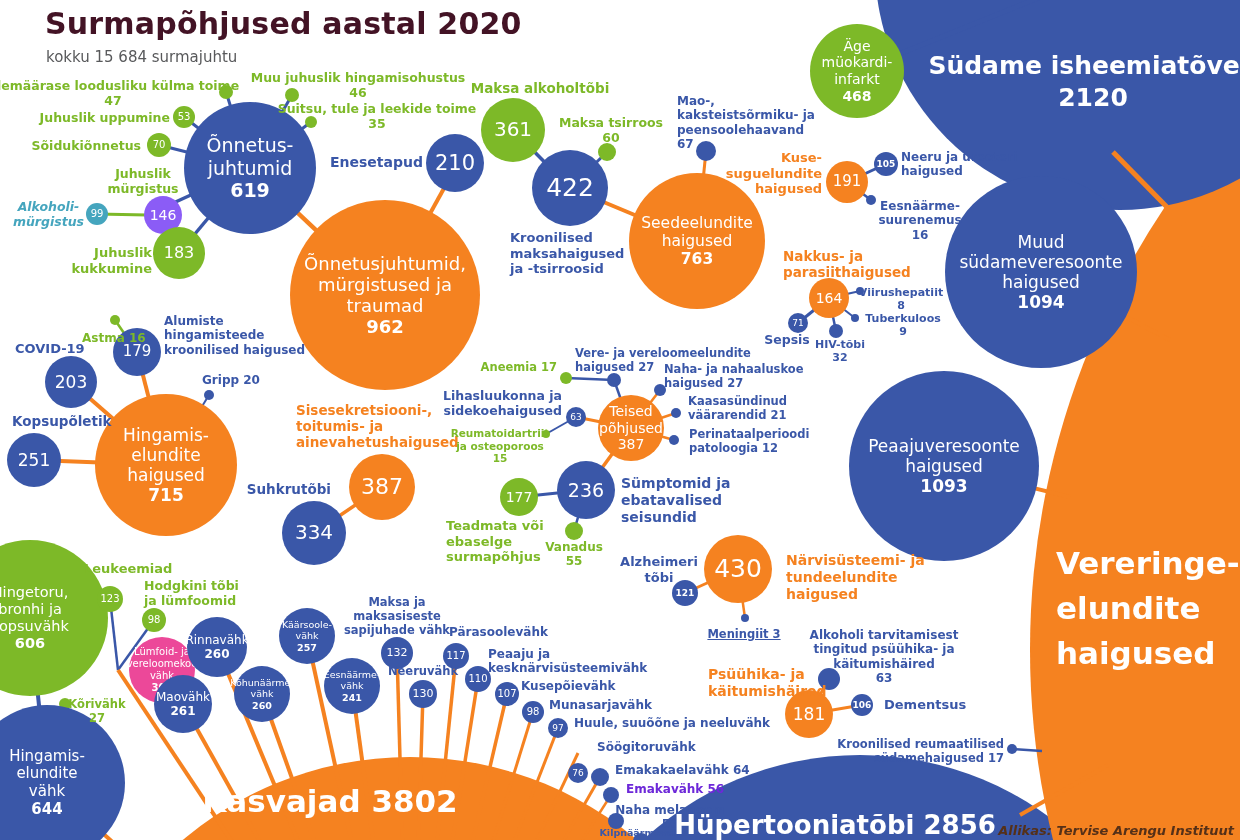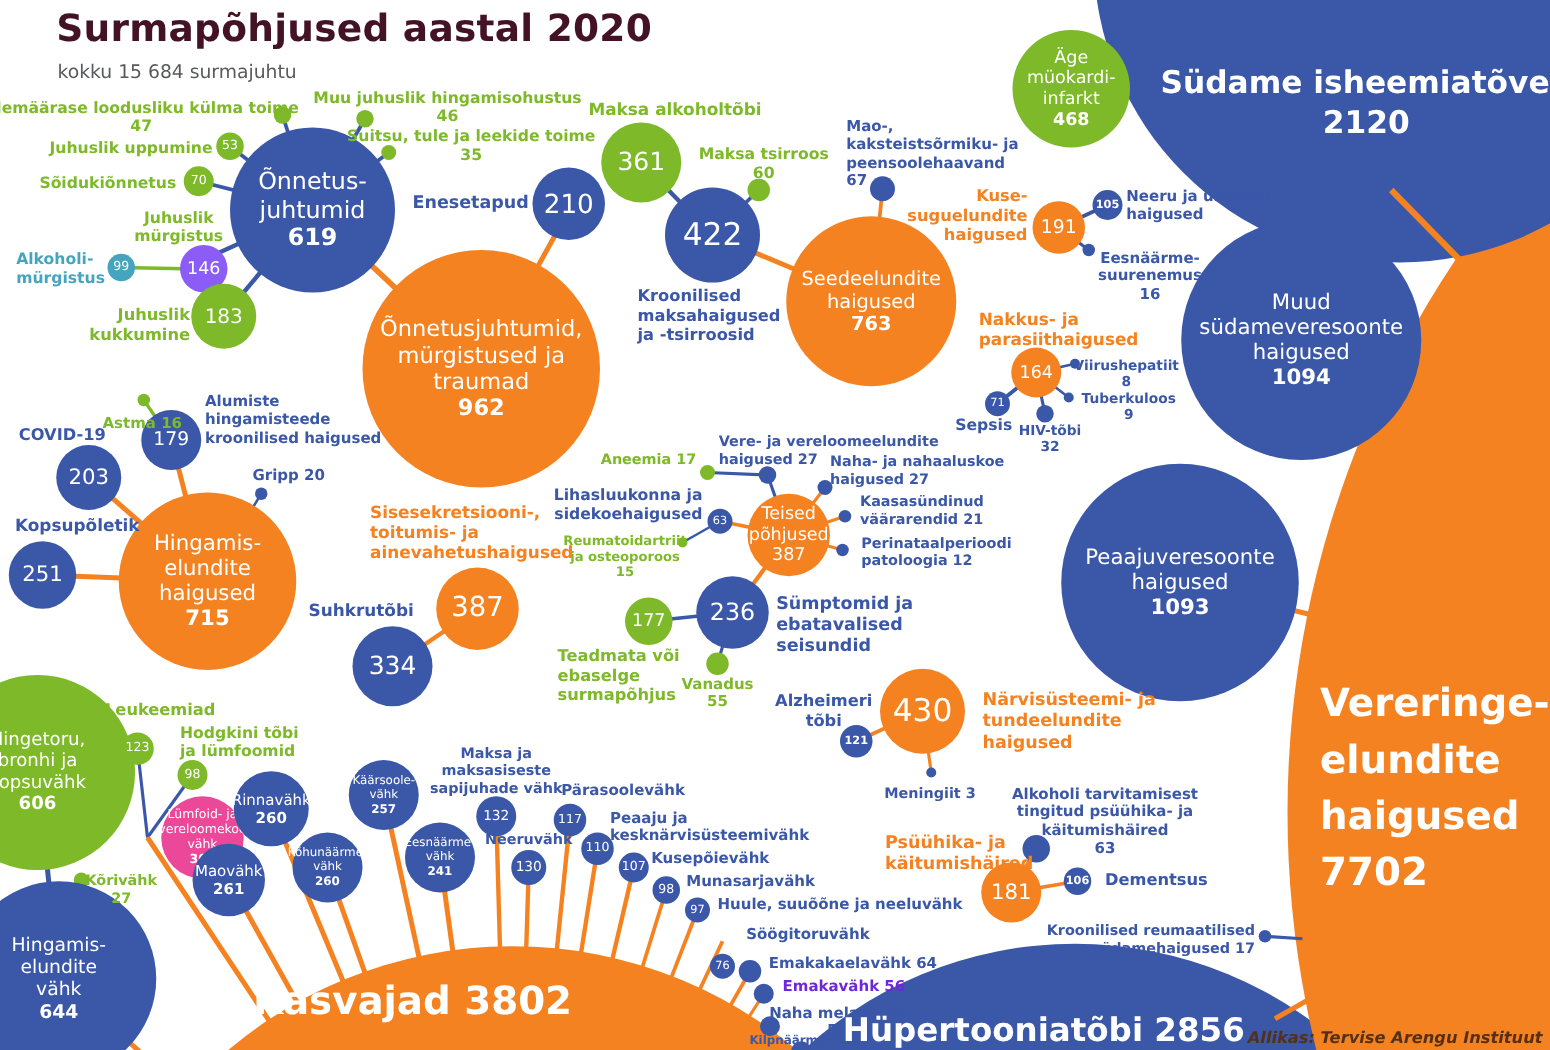--- a/index.html
+++ b/index.html
@@ -315,21 +315,21 @@
     <div class="lbl" style="top: 110px; left: 170px; transform: translateX(-100%); text-align: right; font-size: 12.5px; color: rgb(125, 185, 40);">
       <div><span>Juhuslik uppumine</span></div>
     </div>
     <div class="lbl" style="top: 138px; left: 141px; transform: translateX(-100%); text-align: right; font-size: 12.5px; color: rgb(125, 185, 40);">
       <div><span>Sõidukiõnnetus</span></div>
     </div>
     <div class="lbl" style="top: 166px; left: 143px; transform: translateX(-50%); text-align: center; font-size: 12.5px; color: rgb(125, 185, 40);">
       <div><span>Juhuslik</span></div>
       <div><span>mürgistus</span></div>
     </div>
-    <div class="lbl" style="top: 199px; left: 84px; transform: translateX(-100%); text-align: left; font-size: 12.5px; color: rgb(69, 165, 190);">
+    <div class="lbl" style="top: 199px; left: 84px; transform: translateX(-100%); text-align: center; font-size: 12.5px; color: rgb(69, 165, 190); font-style: italic;">
       <div><span>Alkoholi-</span></div>
       <div><span>mürgistus</span></div>
     </div>
     <div class="lbl" style="top: 245px; left: 152px; transform: translateX(-100%); text-align: right; font-size: 13px; color: rgb(125, 185, 40);">
       <div><span>Juhuslik</span></div>
       <div><span>kukkumine</span></div>
     </div>
     <div class="lbl" style="top: 70px; left: 358px; transform: translateX(-50%); text-align: center; font-size: 12.5px; color: rgb(125, 185, 40);">
       <div><span>Muu juhuslik hingamisohustus</span></div>
       <div><span>46</span></div>
@@ -461,21 +461,21 @@
     </div>
     <div class="lbl" style="top: 552px; left: 786px; font-size: 14px; color: rgb(245, 130, 32);">
       <div><span>Närvisüsteemi- ja</span></div>
       <div><span>tundeelundite</span></div>
       <div><span>haigused</span></div>
     </div>
     <div class="lbl" style="top: 554px; left: 659px; transform: translateX(-50%); text-align: center; font-size: 13px; color: rgb(58, 87, 168);">
       <div><span>Alzheimeri</span></div>
       <div><span>tõbi</span></div>
     </div>
-    <div class="lbl" style="top: 628px; left: 744px; transform: translateX(-50%); text-align: center; font-size: 11.5px; color: rgb(58, 87, 168);">
+    <div class="lbl" style="top: 628px; left: 744px; transform: translateX(-50%); text-align: center; font-size: 11.5px; color: rgb(58, 87, 168); text-decoration: underline;">
       <div><span>Meningiit 3</span></div>
     </div>
     <div class="lbl" style="top: 666px; left: 708px; font-size: 14px; color: rgb(245, 130, 32);">
       <div><span>Psüühika- ja</span></div>
       <div><span>käitumishäired</span></div>
     </div>
     <div class="lbl" style="top: 628px; left: 884px; transform: translateX(-50%); text-align: center; font-size: 12px; color: rgb(58, 87, 168);">
       <div><span>Alkoholi tarvitamisest</span></div>
       <div><span>tingitud psüühika- ja</span></div>
       <div><span>käitumishäired</span></div>
@@ -536,21 +536,20 @@
       <div><span>Naha melanoom</span></div>
       <div><span>56</span></div>
     </div>
     <div class="lbl" style="top: 827px; left: 643px; transform: translateX(-50%); text-align: center; font-size: 9.5px; color: rgb(58, 87, 168);">
       <div><span>Kilpnäärmevähk</span></div>
     </div>
     <div class="lbl" style="top: 541px; left: 1056px; font-size: 31px; line-height: 45px; color: rgb(255, 255, 255);">
       <div><span>Vereringe-</span></div>
       <div><span>elundite</span></div>
       <div><span>haigused</span></div>
-      <div><span>7702</span></div>
     </div>
     <div class="lbl" style="top: 783px; left: 330px; transform: translateX(-50%); text-align: center; font-size: 31px; color: rgb(255, 255, 255);">
       <div><span>Kasvajad </span><span style="font-weight: 800;">3802</span></div>
     </div>
     <div class="lbl" style="top: 810px; left: 835px; transform: translateX(-50%); text-align: center; font-size: 26px; color: rgb(255, 255, 255);">
       <div><span>Hüpertooniatõbi </span><span style="font-weight: 800;">2856</span></div>
     </div>
     <div class="lbl" style="top: 50px; left: 1093px; transform: translateX(-50%); text-align: center; font-size: 25px; line-height: 32px; color: rgb(255, 255, 255);">
       <div><span>Südame isheemiatõved</span></div>
       <div><span style="font-weight: 800;">2120</span></div>

